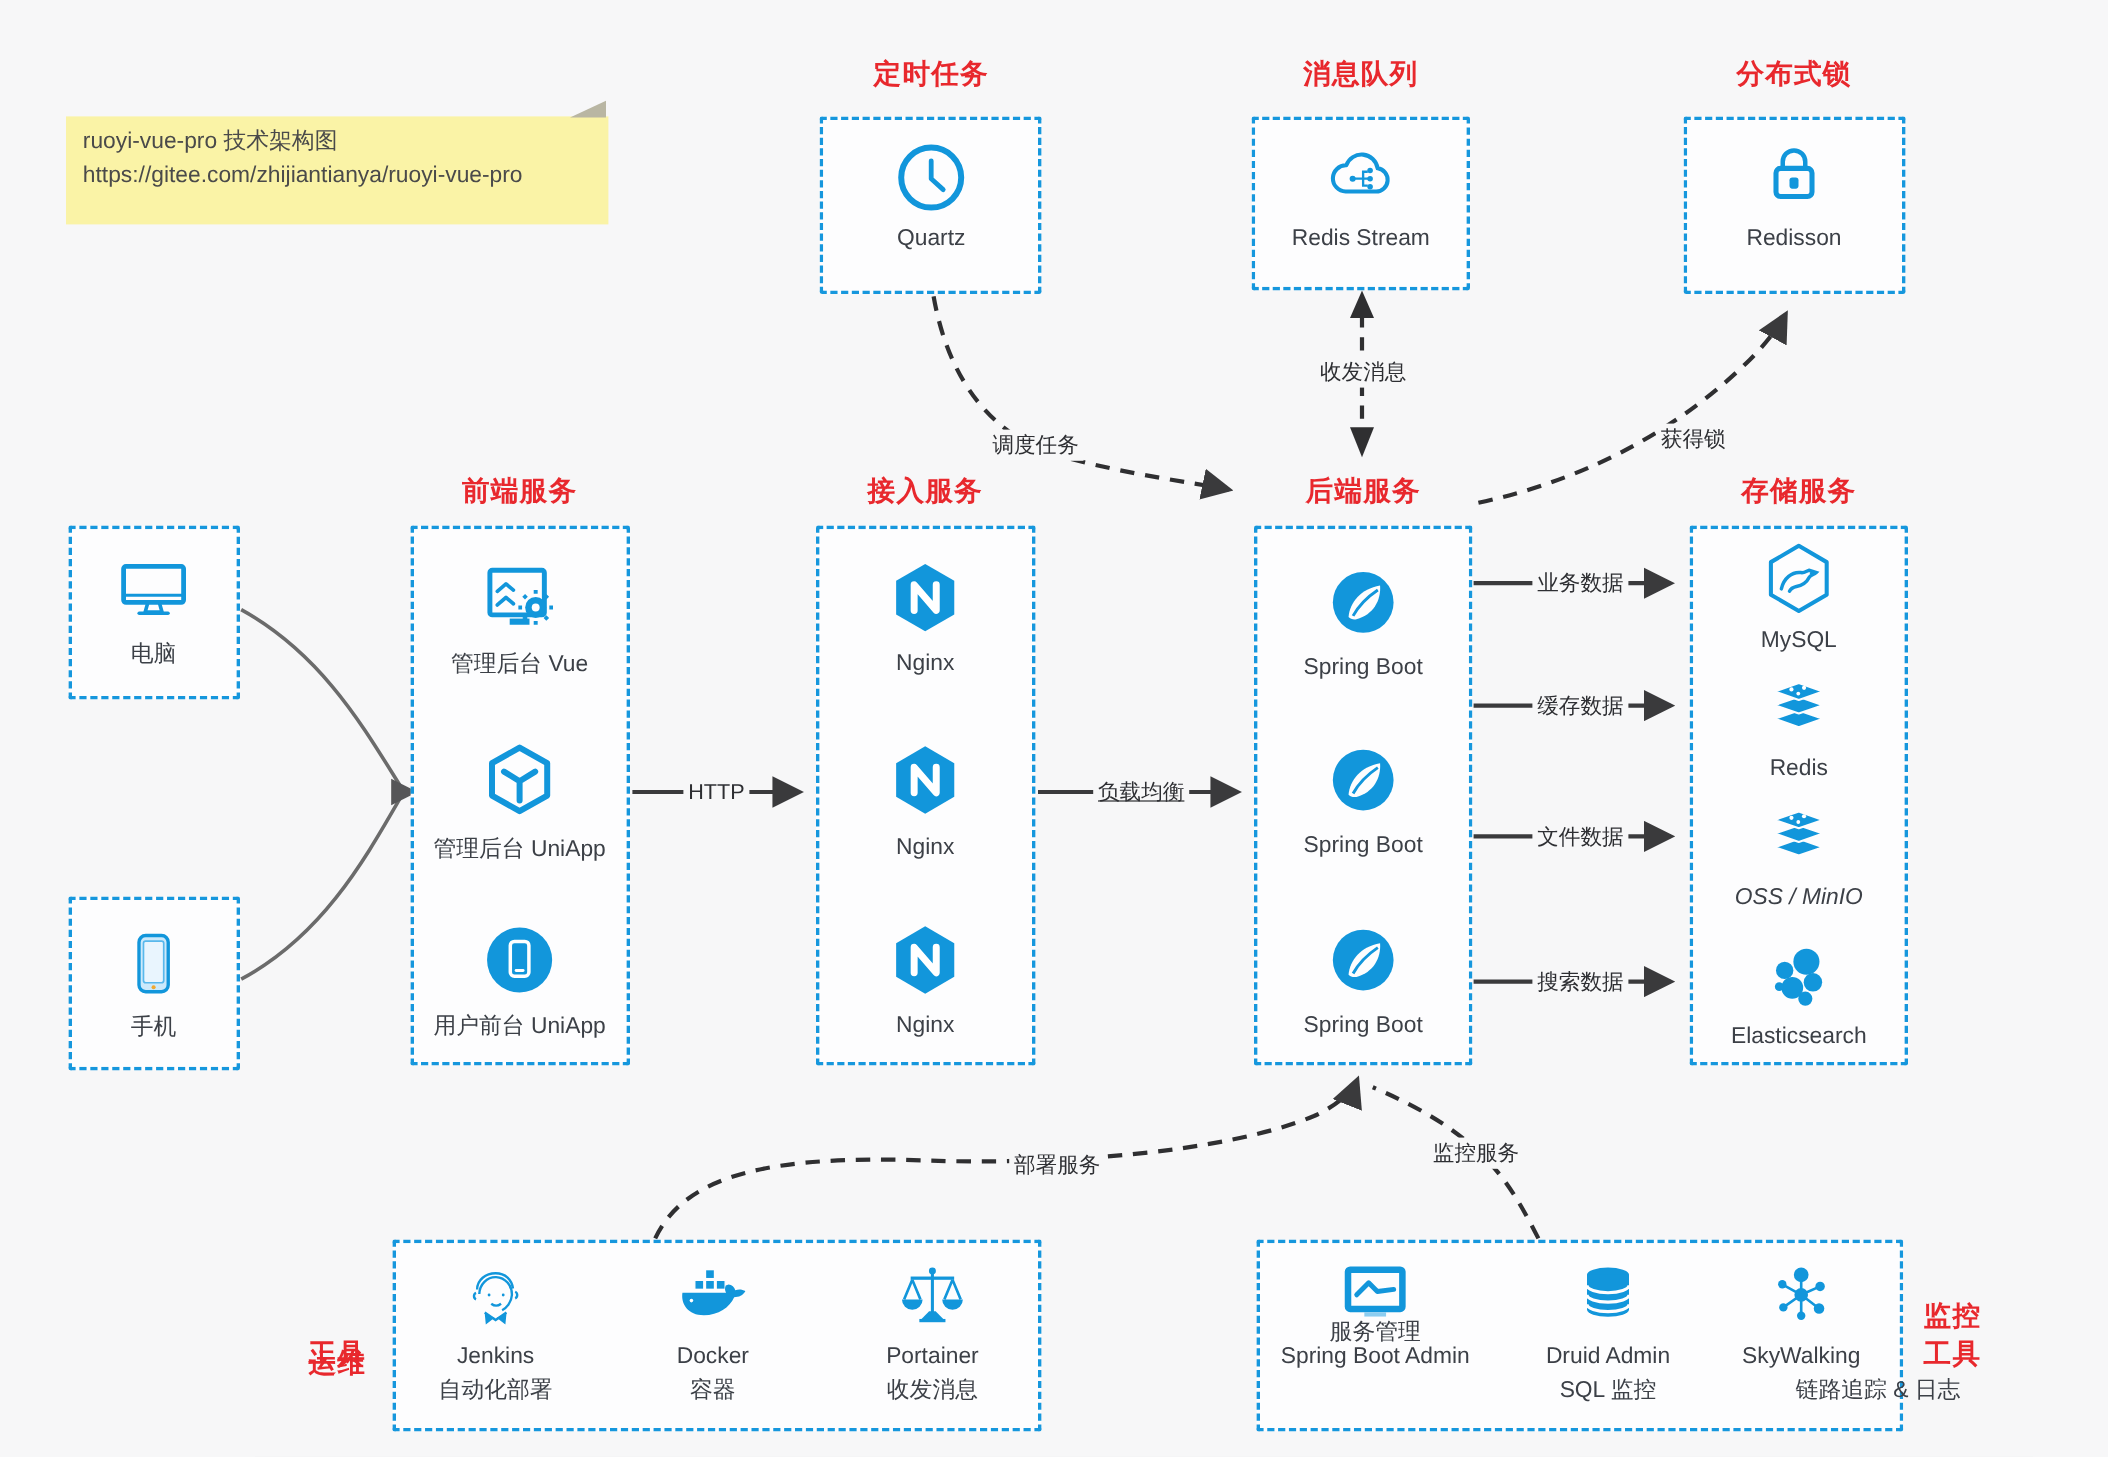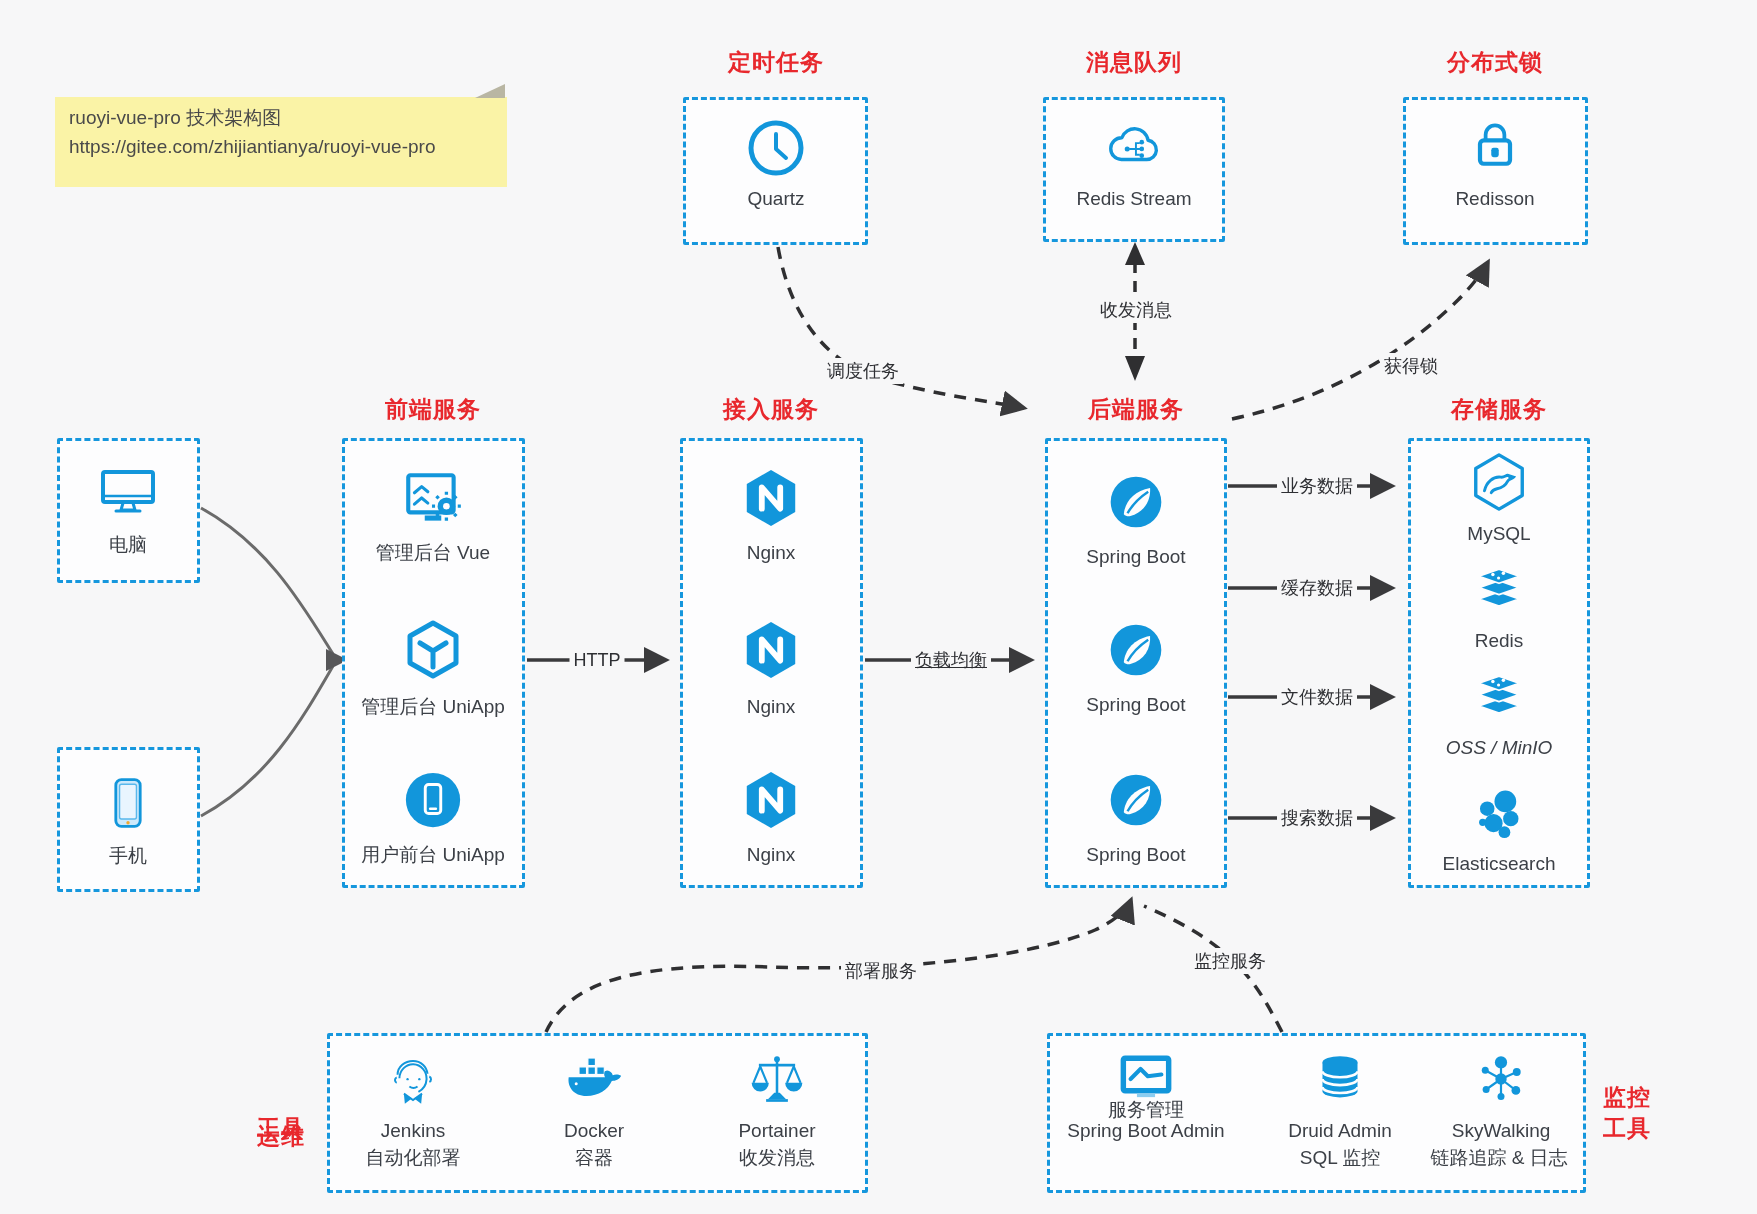--- a/index.html
+++ b/index.html
@@ -345,21 +345,21 @@
           <circle cx="14" cy="22" r="4"></circle>
           <circle cx="50" cy="24" r="4.5"></circle>
         <circle cx="15" cy="44" r="4"></circle>
           <circle cx="49" cy="45" r="5"></circle>
           <circle cx="32" cy="52" r="4"></circle>
         <circle cx="32" cy="32" r="6.5"></circle>
       </g>
     </svg>
   </div>
   <div class="ilabel" style="left:1501px;top:1131px;">SkyWalking</div>
-  <div class="ilabel" style="left:1499px;top:1158px;">链路追踪 &amp; 日志</div>
+  <div class="ilabel" style="left:1565px;top:1158px;">链路追踪 &amp; 日志</div>
 
   <div class="alabel" style="left:597px;top:660px;">HTTP</div>
   <div class="alabel" style="left:951px;top:660px;text-decoration:underline;">负载均衡</div>
   <div class="alabel" style="left:863px;top:371px;">调度任务</div>
   <div class="alabel" style="left:1136px;top:310px;">收发消息</div>
   <div class="alabel" style="left:1411px;top:318px;margin-top:48px;">获得锁</div>
   <div class="alabel" style="left:1317px;top:486px;">业务数据</div>
   <div class="alabel" style="left:1317px;top:588px;">缓存数据</div>
   <div class="alabel" style="left:1317px;top:697px;">文件数据</div>
   <div class="alabel" style="left:1317px;top:818px;">搜索数据</div>

